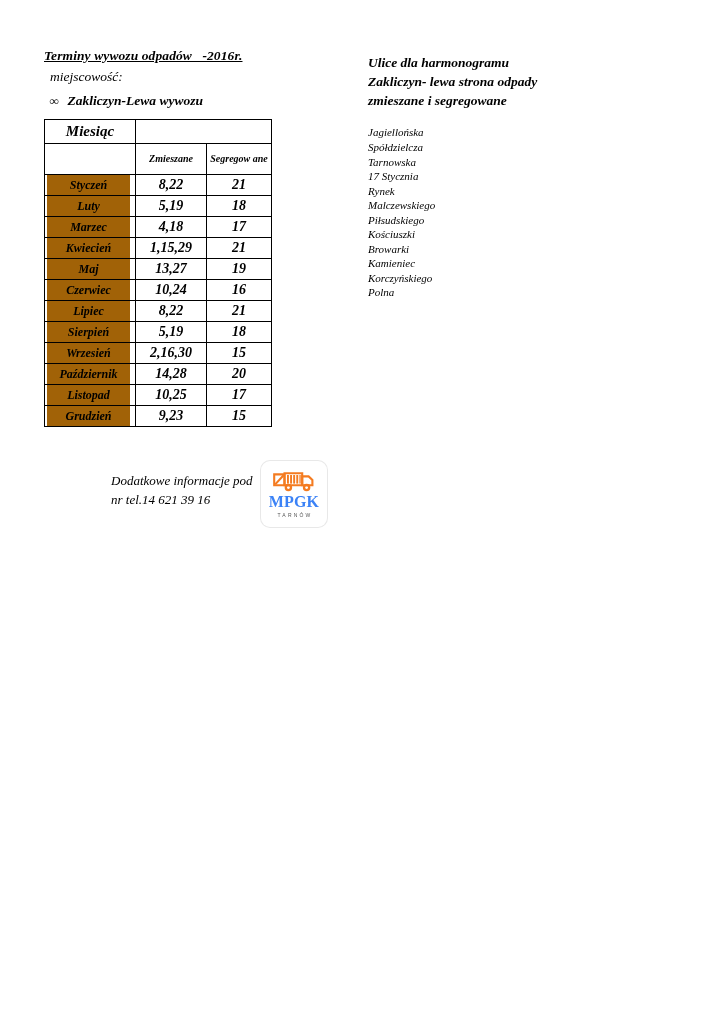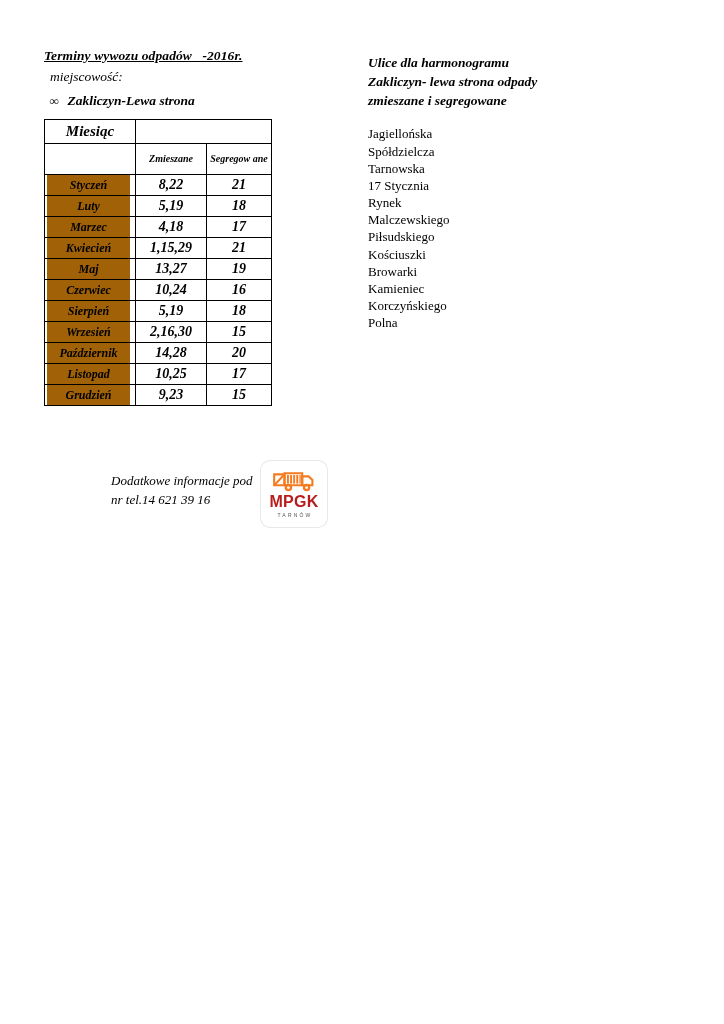--- a/index.html
+++ b/index.html
@@ -139,25 +139,25 @@
     border-radius: 9px;
     box-shadow: 0 0 0 1px #e8e8e8;
     display: flex;
     flex-direction: column;
     align-items: center;
     justify-content: center;
     gap: 1px;
   }
   #mpgk-logo .truck-icon { line-height: 0; }
   #mpgk-logo .logo-word {
-    font-family: Liberation Sans, sans-serif;
+    font-family: Liberation Serif, serif;
     font-size: 16px;
     font-weight: bold;
     letter-spacing: 0.2px;
-    color: #b91c1c;
+    color: #3b82f6;
     line-height: 1;
     margin-top: 1px;
   }
   #mpgk-logo .logo-sub {
     font-family: "Liberation Sans", sans-serif;
     font-size: 5px;
     letter-spacing: 2.2px;
     color: #555555;
     line-height: 1;
     margin-top: 2px;
@@ -176,37 +176,38 @@
     font-weight: bold;
     font-style: italic;
     line-height: 1.42;
     margin: 0;
   }
   #streets-heading div { white-space: pre; }
   #streets-list {
     list-style: none;
     margin: 15px 0 0 0;
     padding: 0;
-    font-size: 13px;
+    font-size: 11px;
+    font-style: italic;
     line-height: 1.32;
   }
   #streets-list li { white-space: pre; }
 </style>
 </head>
 <body>
 
 <div id="left-column">
 
   <div id="doc-title">Terminy wywozu odpadów   -2016r.</div>
 
   <div id="locality-label">miejscowość:</div>
 
   <div id="locality-item">
     <span class="bullet">∞</span>
-    <span class="locality-name">Zakliczyn-Lewa strona</span>
+    <span class="locality-name">Zakliczyn-Lewa wywozu</span>
   </div>
 
   <table id="schedule-table">
     <colgroup>
       <col class="col-month">
       <col class="col-mixed">
       <col class="col-segreg">
     </colgroup>
     <tbody>
       <tr>
@@ -254,20 +255,27 @@
           </td>
           <td class="cell-value">13,27</td>
           <td class="cell-value">19</td>
         </tr>
         <tr>
           <td class="cell-month-name">
             <span class="shade">Czerwiec</span>
           </td>
           <td class="cell-value">10,24</td>
           <td class="cell-value">16</td>
+        </tr>
+        <tr>
+          <td class="cell-month-name">
+            <span class="shade">Lipiec</span>
+          </td>
+          <td class="cell-value">8,22</td>
+          <td class="cell-value">21</td>
         </tr>
         <tr>
           <td class="cell-month-name">
             <span class="shade">Sierpień</span>
           </td>
           <td class="cell-value">5,19</td>
           <td class="cell-value">18</td>
         </tr>
         <tr>
           <td class="cell-month-name">

